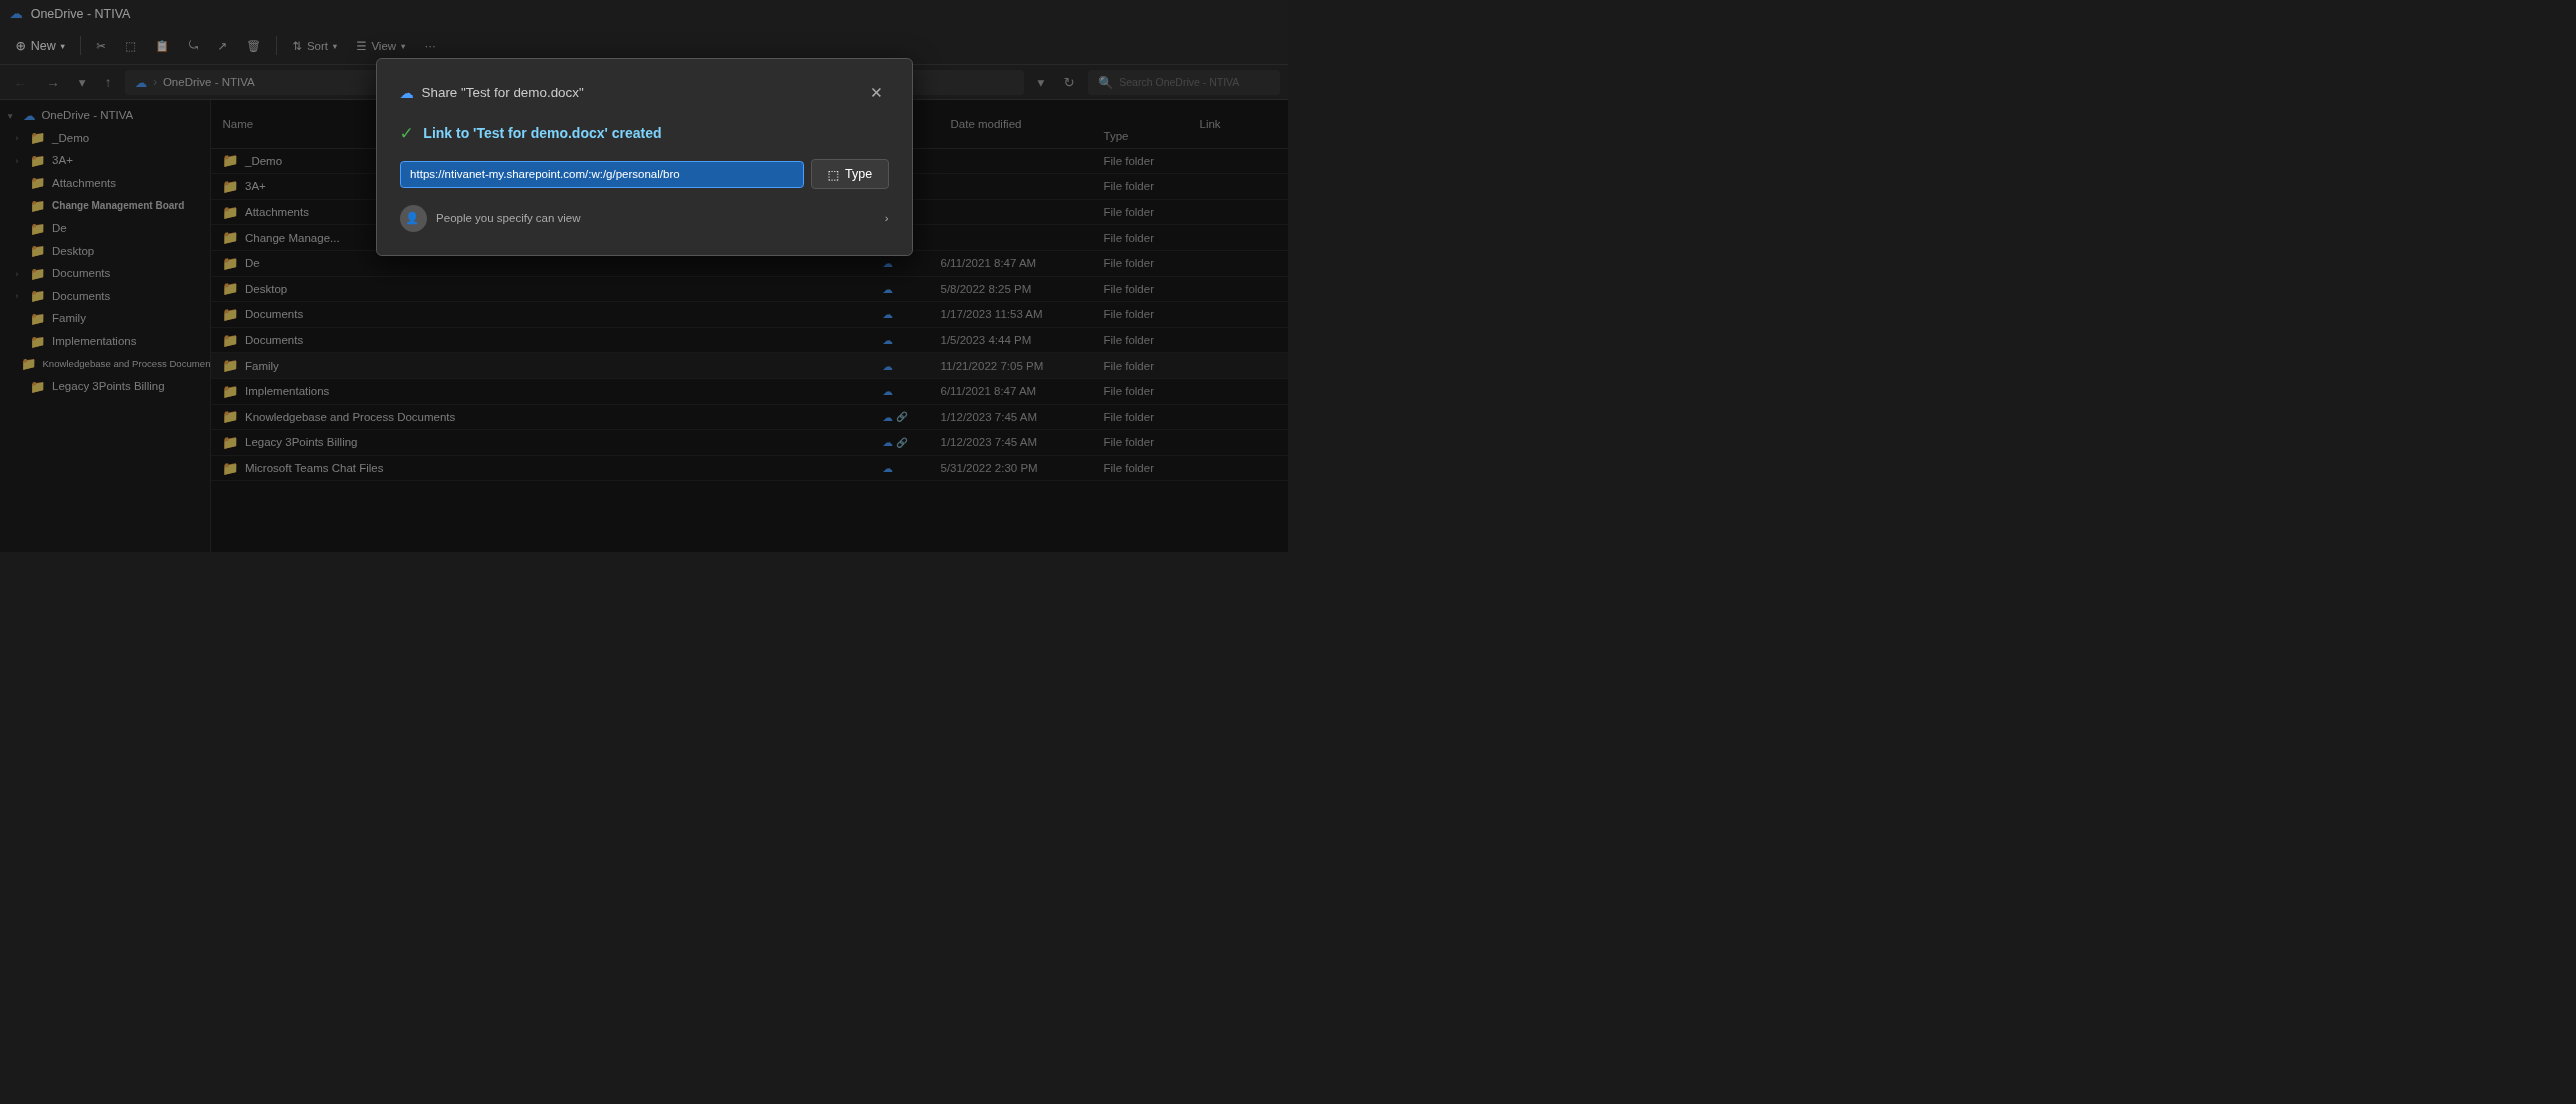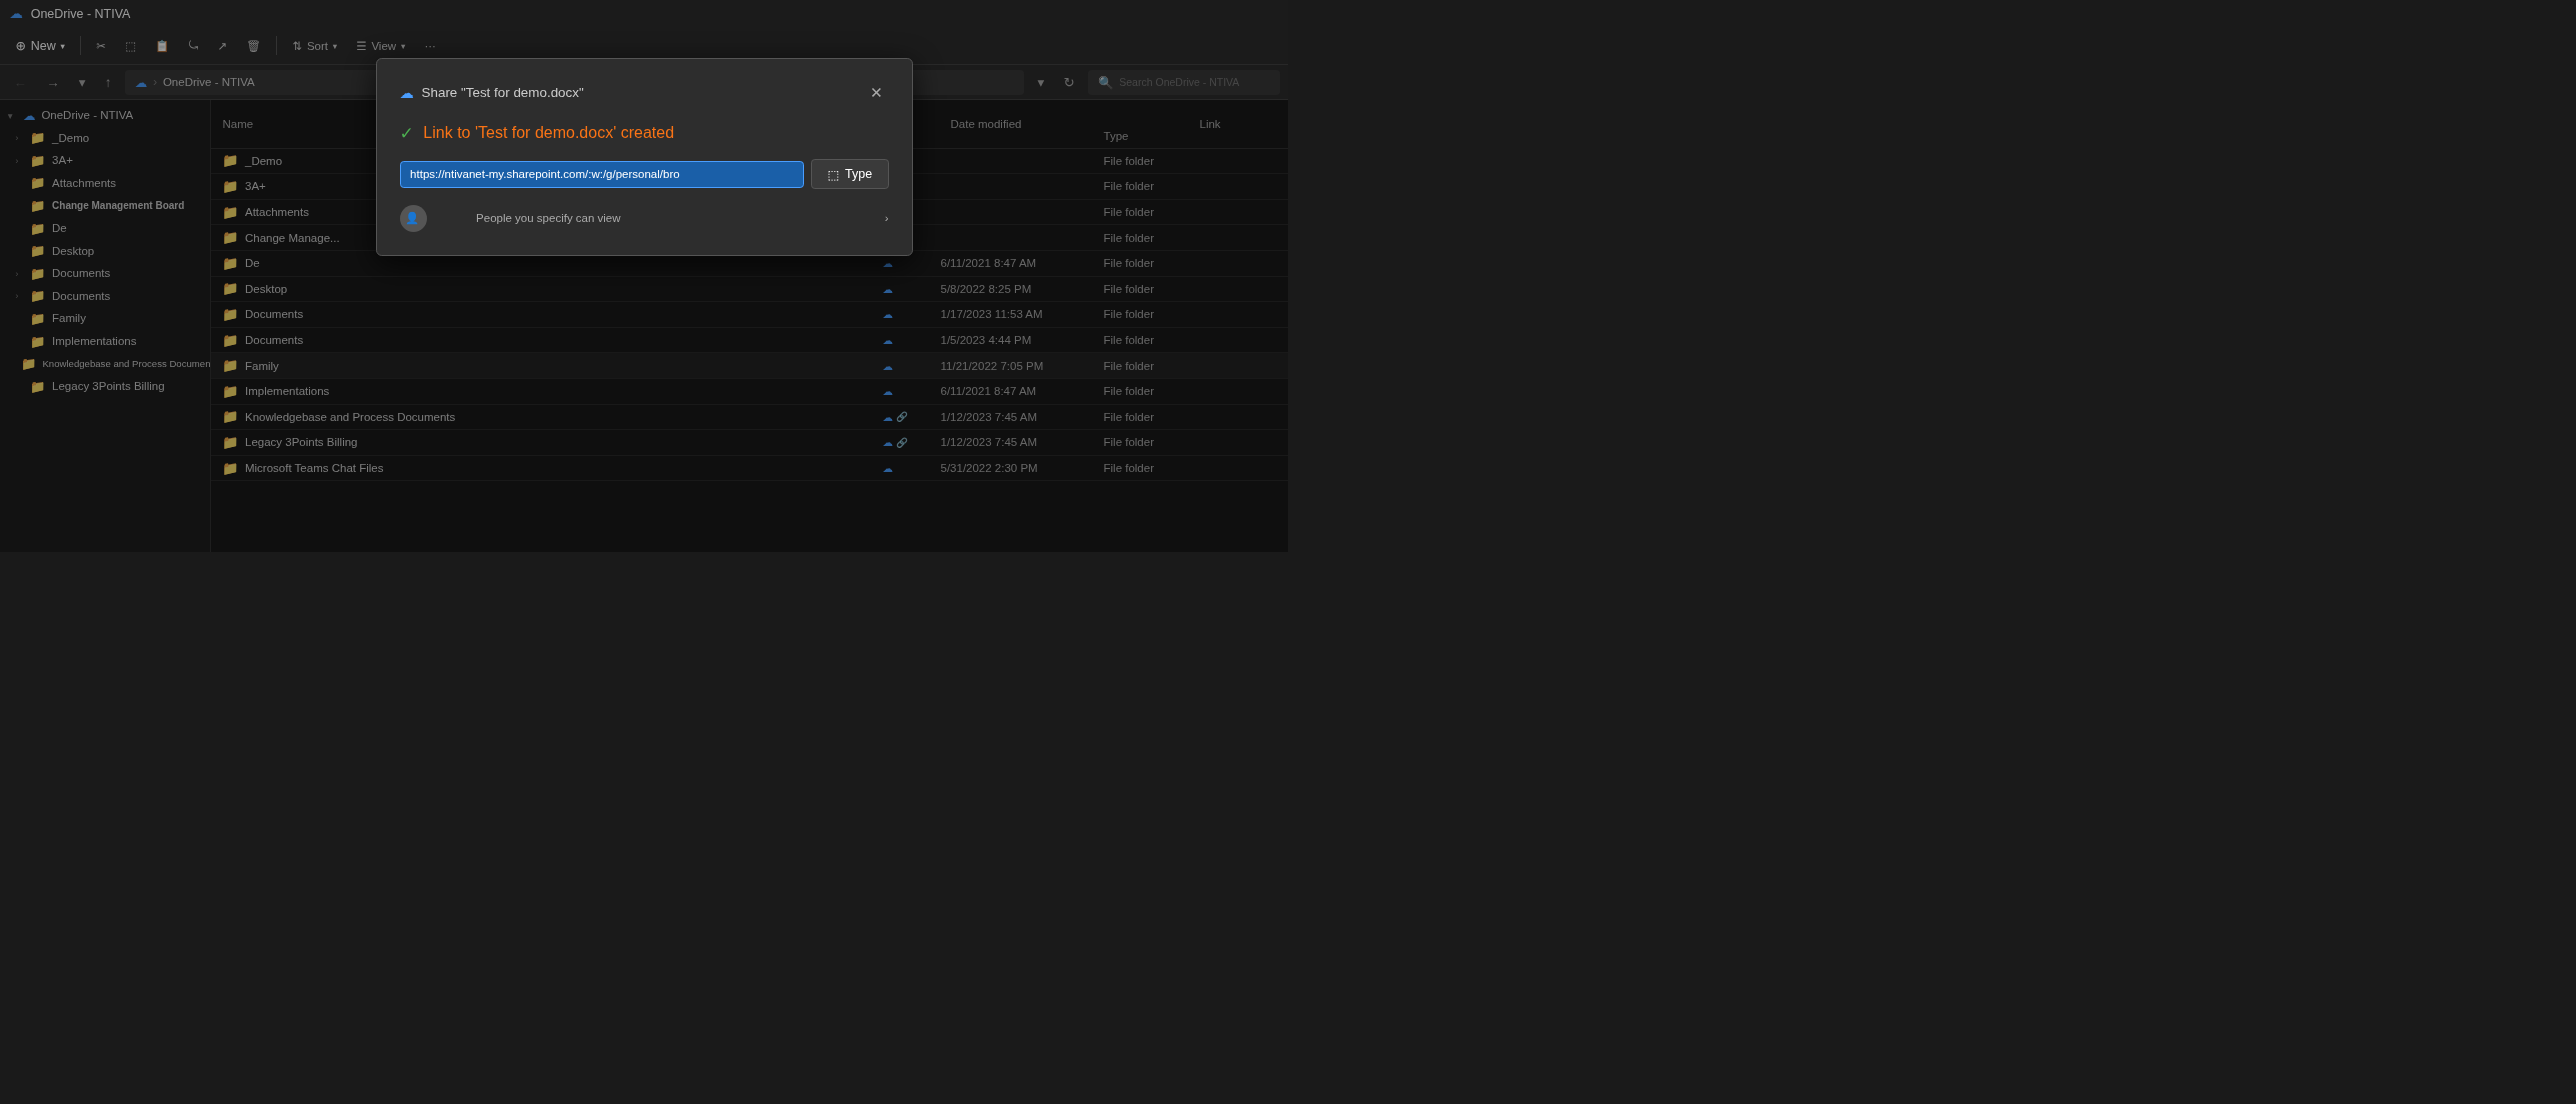--- a/index.html
+++ b/index.html
@@ -218,21 +218,21 @@
       padding: 1.9px 5.8px;
       border-radius: 2.9px;
     }
     .success-message {
       display: flex;
       align-items: center;
       gap: 9.6px;
       margin-bottom: 15.3px;
     }
     .success-icon { color: #4caf50; font-size: 17px; }
-    .success-text { font-size: 16px; font-weight: 400; color: #f97316; }
+    .success-text { font-size: 14px; font-weight: 700; color: #7dd3fc; }
     .link-row {
       display: flex;
       align-items: center;
       gap: 7.7px;
       margin-bottom: 15.3px;
     }
     .link-input {
       flex: 1;
       background: #1a5fa8;
       border: 1.9px solid #4a9eff;
@@ -265,21 +265,21 @@
     .permissions-icon {
       width: 27px;
       height: 27px;
       border-radius: 50%;
       background: #555;
       display: flex;
       align-items: center;
       justify-content: center;
       font-size: 13.4px;
     }
-    .permissions-text { flex: 1; margin-left: 40px; }
+    .permissions-text { flex: 1; }
     .permissions-chevron { color: #aaaaaa; }
 
     ::-webkit-scrollbar { width: 5.8px; }
     ::-webkit-scrollbar-track { background: #1a1a1a; }
     ::-webkit-scrollbar-thumb { background: #444; border-radius: 2.9px; }
   </style>
 </head>
 <body>
 
 <div class="title-bar">

